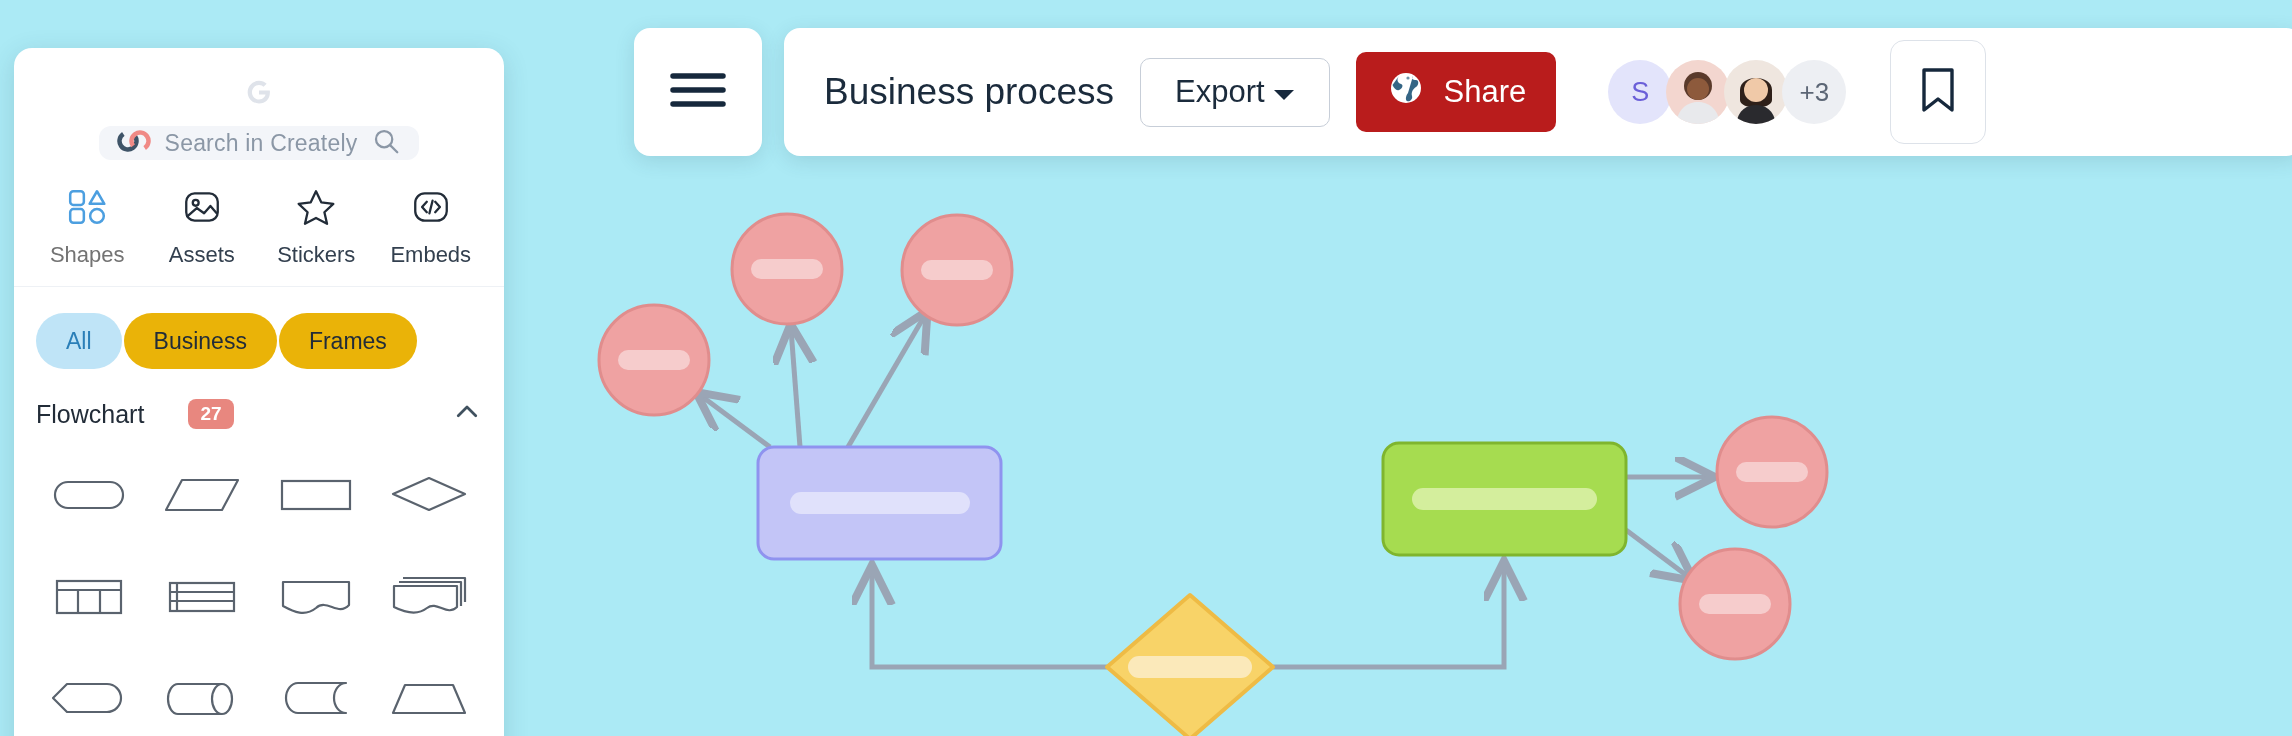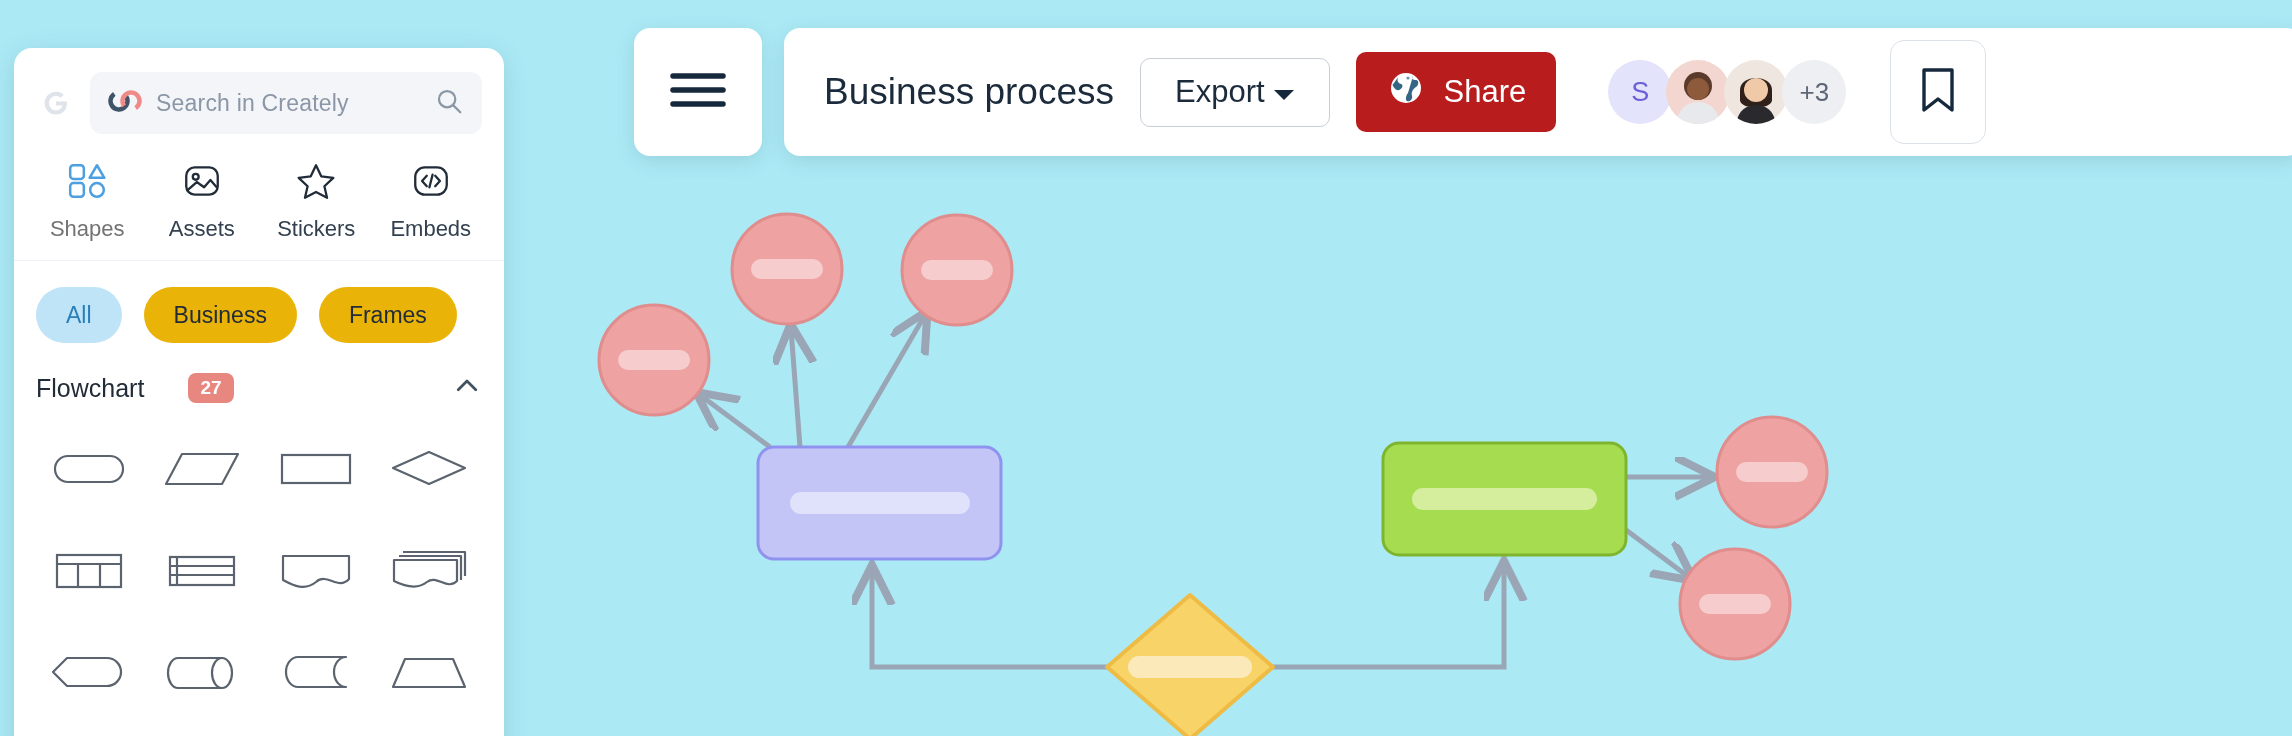--- a/index.html
+++ b/index.html
@@ -24,20 +24,21 @@
     background: #ffffff;
     border-radius: 18px;
     box-shadow: 0 6px 26px rgba(40,70,90,.16);
     z-index: 30;
     overflow: hidden;
   }
   .search-row {
     display: flex; align-items: center;
     padding: 24px 22px 12px 22px;
     gap: 14px;
+    flex-direction: column;
   }
   .g-logo {
     width: 40px; height: 40px; flex: 0 0 40px;
     display: flex; align-items: center; justify-content: center;
   }
   .search-box {
     flex: 1; height: 62px;
     background: #f3f5f9;
     border-radius: 12px;
     display: flex; align-items: center;
@@ -55,21 +56,21 @@
   }
   .tab {
     flex: 1;
     display: flex; flex-direction: column; align-items: center;
     gap: 10px; cursor: pointer;
   }
   .tab-label { font-size: 22px; color: #33404f; }
   .tab.active .tab-label { color: #737373; }
 
   .chips-row {
-    display: flex; gap: 22px;
+    display: flex; gap: 2px;
     padding: 26px 22px 22px 22px;
   }
   .chip {
     height: 56px;
     padding: 0 30px;
     border-radius: 28px;
     background: #eab308;
     color: #222c38;
     font-size: 23px;
     display: flex; align-items: center; justify-content: center;

